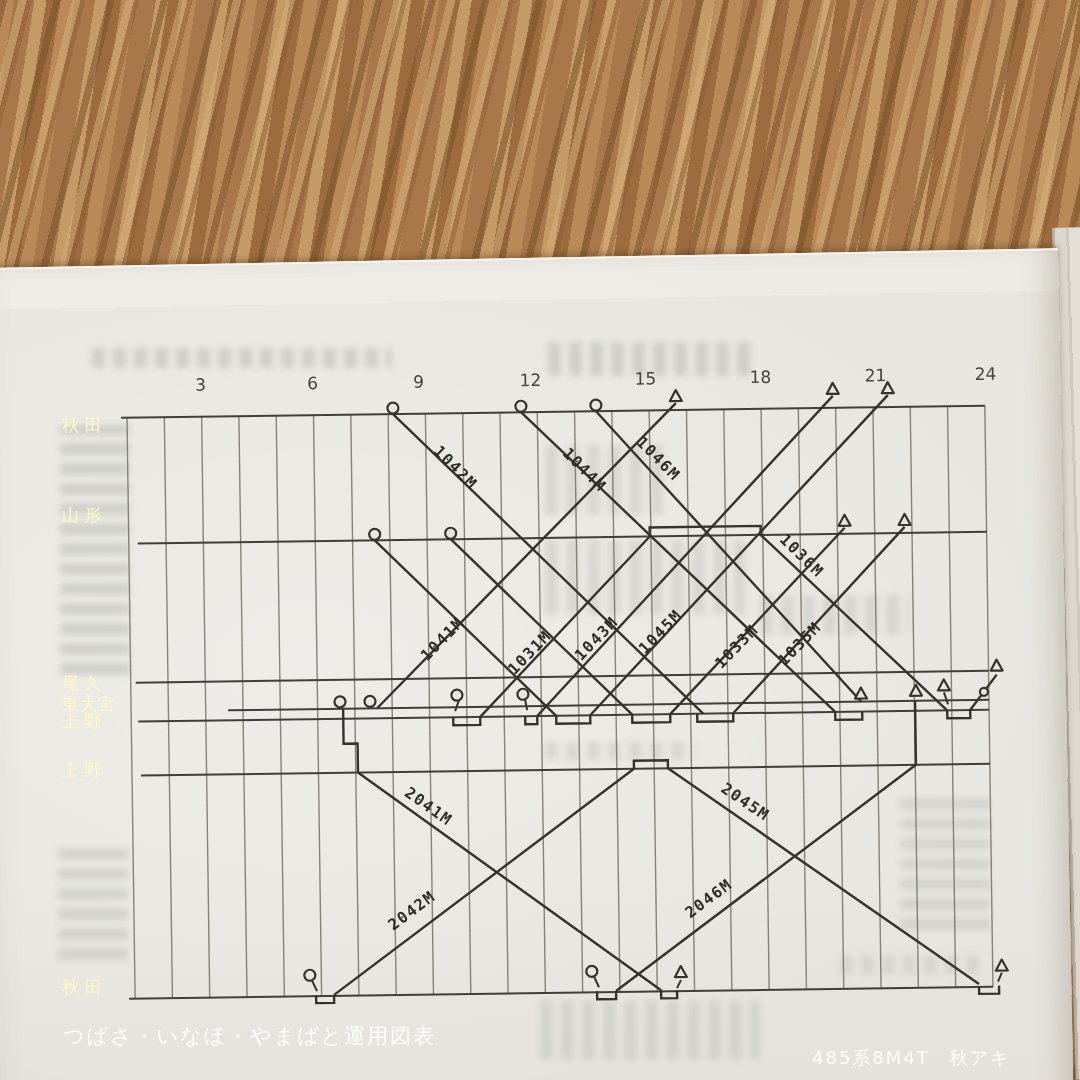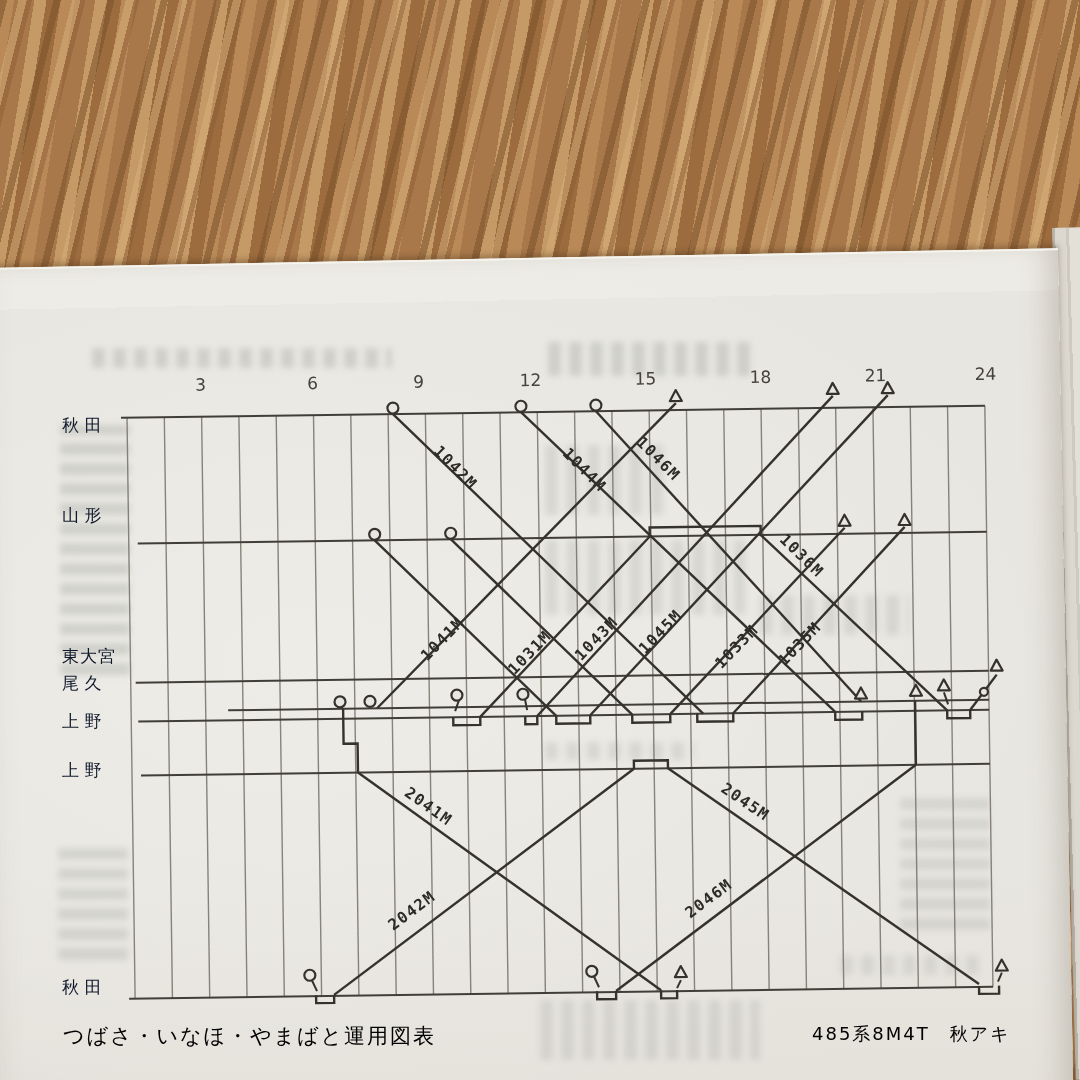--- a/index.html
+++ b/index.html
@@ -43,29 +43,29 @@
     background:repeating-linear-gradient(90deg, rgba(138,144,136,.5) 0 13px, rgba(138,144,136,0) 13px 21px);
   }
   .smudge.v{background:repeating-linear-gradient(0deg, rgba(138,144,136,.5) 0 12px, rgba(138,144,136,0) 12px 20px);}
   
   svg.dgm{position:absolute;left:0;top:0;}
   .hourlab{font:17px "DejaVu Sans",sans-serif;fill:#46433c;}
   .trainlab{font:600 15.5px "DejaVu Sans Mono",monospace;fill:#2d2b26;letter-spacing:1.5px;}
   
   .stlabel{
     position:absolute;left:62px;width:62px;display:flex;justify-content:space-between;
-    font:17px "DejaVu Sans",sans-serif;color:#0f172a;white-space:pre;text-align:right;
+    font:17px "DejaVu Sans",sans-serif;color:#fef9c3;white-space:pre;text-align:right;
   }
   .caption-left{
     position:absolute;left:63px;top:1022px;
-    font:21px "DejaVu Sans",sans-serif;color:#000000;letter-spacing:2px;
+    font:21px "DejaVu Sans",sans-serif;color:#ffffff;letter-spacing:2px;
   }
   .caption-right{
-    position:absolute;left:812px;top:1022px;
-    font:18px "DejaVu Sans",sans-serif;color:#000000;letter-spacing:2px;
+    position:absolute;left:812px;top:1046px;
+    font:18px "DejaVu Sans",sans-serif;color:#ffffff;letter-spacing:2px;
   }
 </style>
 </head>
 <body>
 
 <div class="wood"></div>
 <div class="underpages"></div>
 <div class="page"></div>
 
 <div class="smudge" style="left:92px;top:348px;width:300px;height:20px"></div>
@@ -194,20 +194,20 @@
       <path d="M916,690 L922,701 L910,701 Z" fill="#e8e6e0" stroke="#35322c" stroke-width="2.2" stroke-linejoin="round"></path>
       <path d="M944,685 L950,696 L938,696 Z" fill="#e8e6e0" stroke="#35322c" stroke-width="2.2" stroke-linejoin="round"></path>
       <path d="M997,666 L1003,677 L991,677 Z" fill="#e8e6e0" stroke="#35322c" stroke-width="2.2" stroke-linejoin="round"></path>
       <path d="M677,968 L683,979 L671,979 Z" fill="#e8e6e0" stroke="#35322c" stroke-width="2.2" stroke-linejoin="round"></path>
       <path d="M998,966 L1004,977 L992,977 Z" fill="#e8e6e0" stroke="#35322c" stroke-width="2.2" stroke-linejoin="round"></path>
     </g>
 </svg>
 
 <div class="stlabel" style="top:414px">秋 田</div>
 <div class="stlabel" style="top:504px">山 形</div>
-<div class="stlabel" style="top:645px;letter-spacing:1px;justify-content:flex-start">東大宮</div>
+<div class="stlabel" style="top:693px;letter-spacing:1px;justify-content:flex-start">東大宮</div>
 <div class="stlabel" style="top:672px">尾 久</div>
 <div class="stlabel" style="top:710px">上 野</div>
 <div class="stlabel" style="top:759px">上 野</div>
 <div class="stlabel" style="top:976px">秋 田</div>
 
 <div class="caption-left">つばさ・いなほ・やまばと運用図表</div>
 <div class="caption-right">485系8M4T　秋アキ</div>
 
 </body></html>

